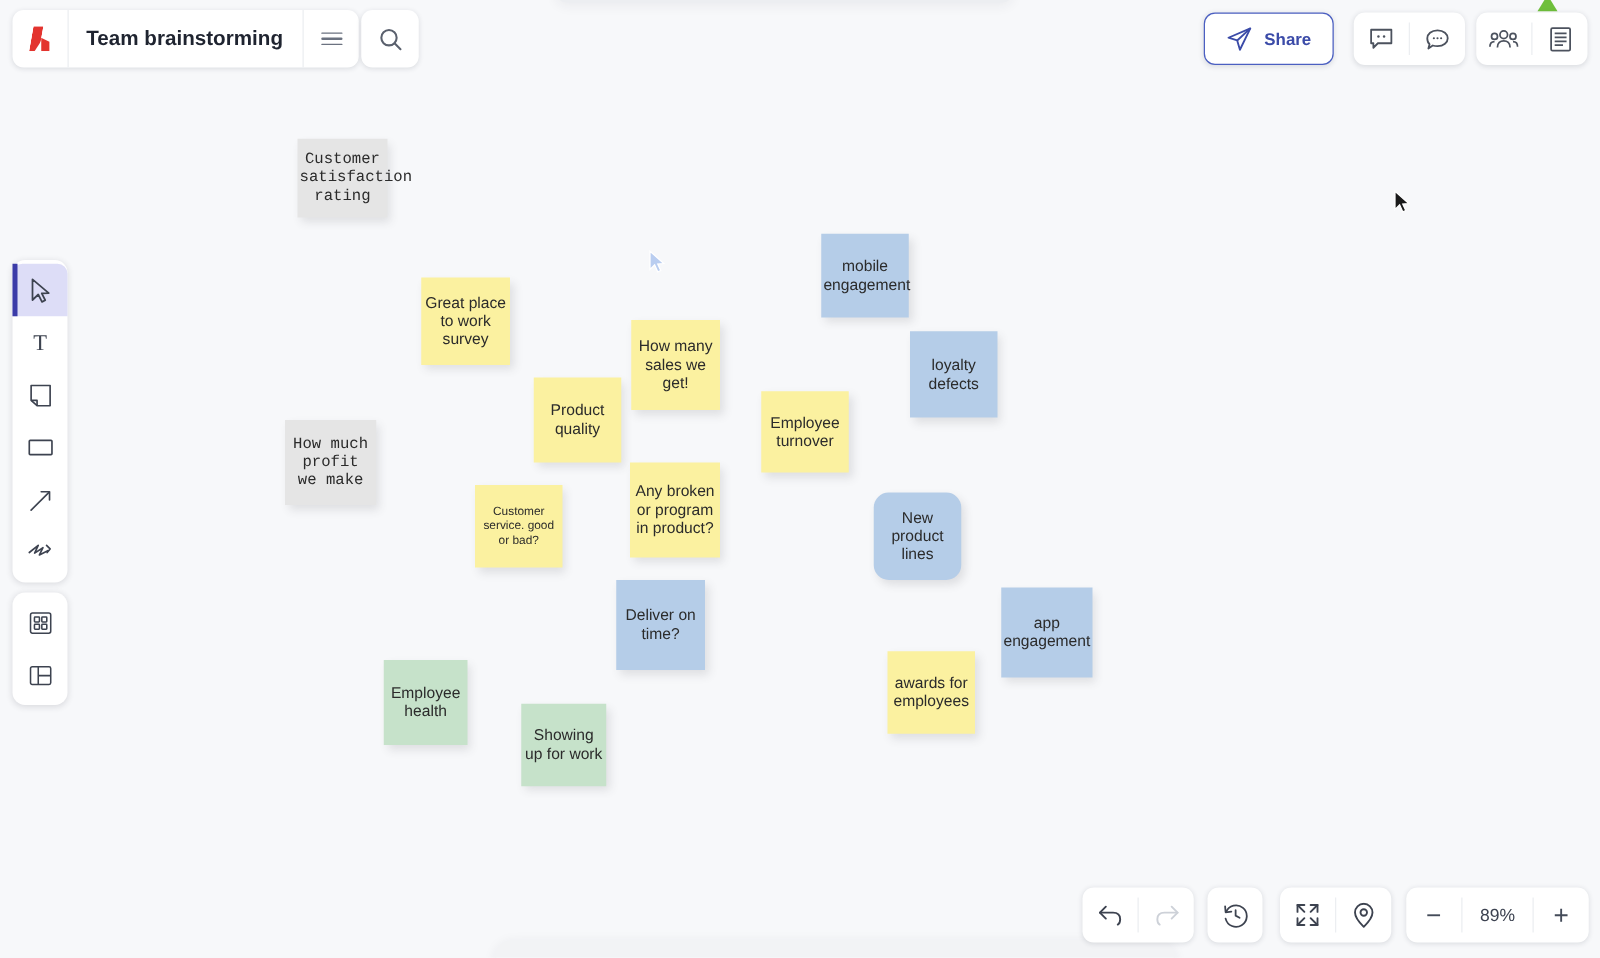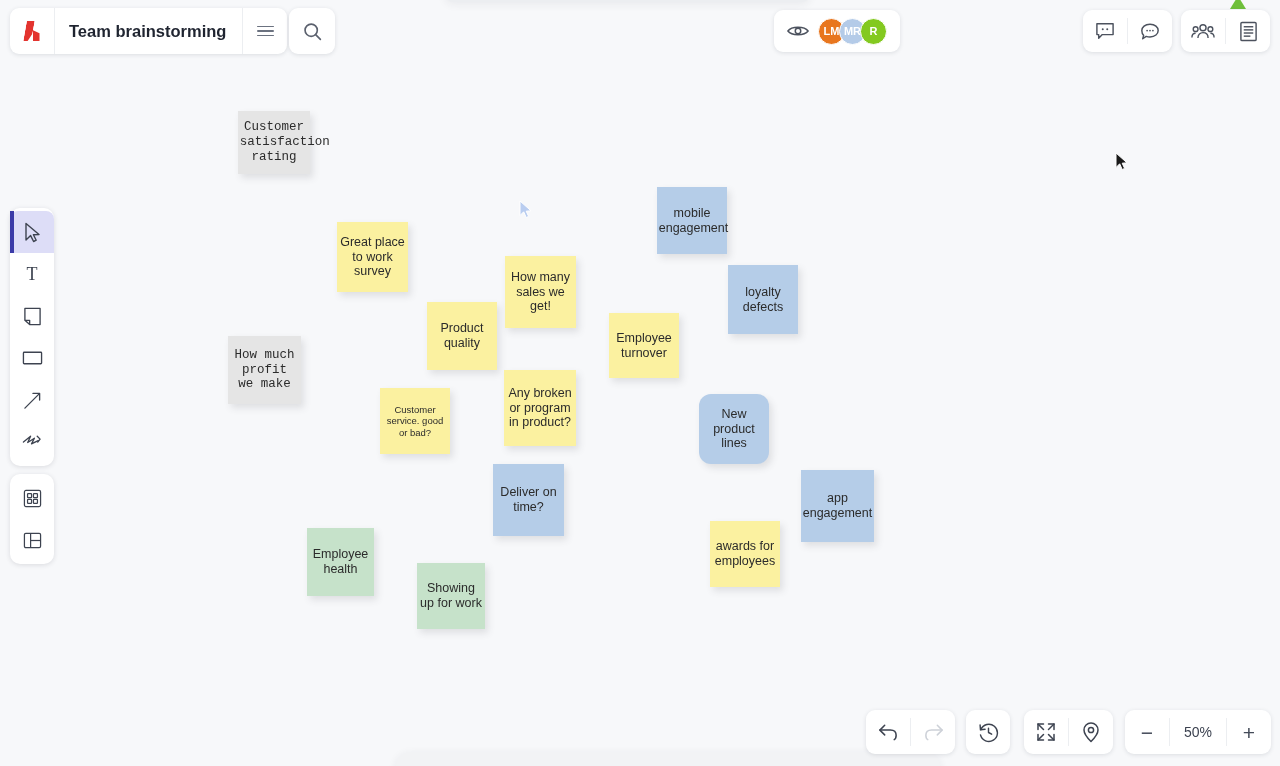--- a/index.html
+++ b/index.html
@@ -235,32 +235,28 @@
     </div>
   </div>
 
   <div class="bar" id="searchbar">
     <svg width="21" height="21" viewBox="0 0 24 24" fill="none" stroke="#5b616e" stroke-width="1.9">
       <circle cx="10.5" cy="10.5" r="7"></circle>
       <line x1="15.6" y1="15.6" x2="21" y2="21" stroke-linecap="round"></line>
     </svg>
   </div>
 
-  <div class="bar" id="presence">
-    <svg class="eye" viewBox="0 0 24 14" fill="none" stroke="#4c525e" stroke-width="1.6">
-      <path d="M1 7 C5 1.5, 19 1.5, 23 7 C19 12.5, 5 12.5, 1 7 Z"></path>
-      <circle cx="12" cy="7" r="3"></circle>
+
+  <div class="bar" id="share-btn">
+    <svg width="21" height="21" viewBox="0 0 24 24" fill="none" stroke="#3b4ba8" stroke-width="1.7" stroke-linejoin="round">
+      <path d="M22 2 L2 10.5 L10 13 L12.5 21.5 Z"></path>
+      <path d="M10 13 L22 2"></path>
     </svg>
-    <div class="avatars" id="avatars">
-        <div class="avatar" style="background: rgb(232, 118, 30);">LM</div>
-        <div class="avatar" style="background: rgb(180, 203, 232);">MR</div>
-        <div class="avatar" style="background: rgb(131, 201, 32);">R</div>
-      </div>
-  </div>
-
+    <span id="share-label">Share</span>
+  </div>
 
   <div class="bar" id="comment-group">
     <div class="grp-cell">
       <svg width="20" height="18" viewBox="0 0 22 20" fill="none" stroke="#4c525e" stroke-width="1.6">
         <path d="M2 2 H20 V14 H8 L4 18 V14 H2 Z" stroke-linejoin="round"></path>
         <circle cx="8.5" cy="8" r="1.1" fill="#4c525e" stroke="none"></circle>
         <circle cx="13.5" cy="8" r="1.1" fill="#4c525e" stroke="none"></circle>
       </svg>
     </div>
     <div class="grp-sep"></div>
@@ -398,20 +394,20 @@
         <circle cx="9" cy="8" r="2.6"></circle>
       </svg>
     </div>
   </div>
 
   <div class="bar" id="zoom-group">
     <div class="bc">
       <span class="pm">−</span>
     </div>
     <div class="bsep"></div>
-    <div id="zoom-level">50%</div>
+    <div id="zoom-level">89%</div>
     <div class="bsep"></div>
     <div class="bc">
       <span class="pm">+</span>
     </div>
   </div>
 
 </div>
 
 </body></html>

